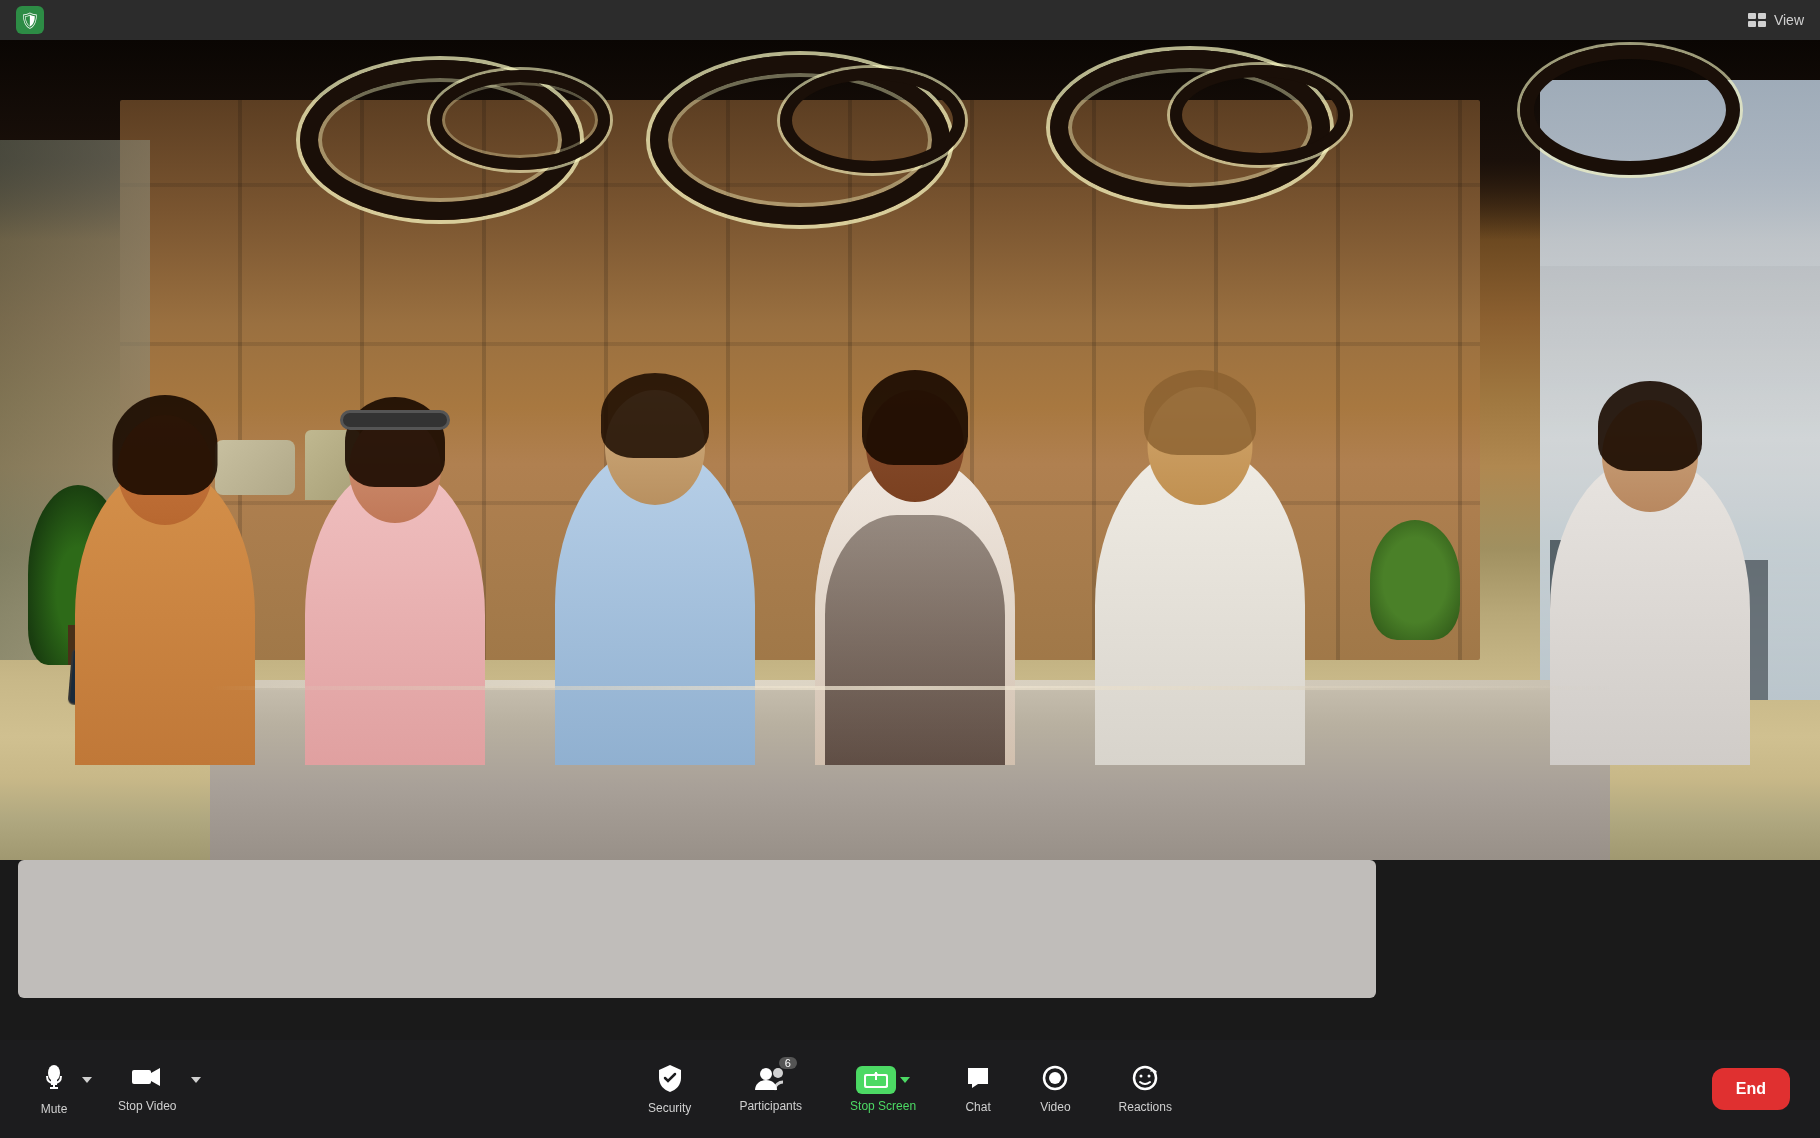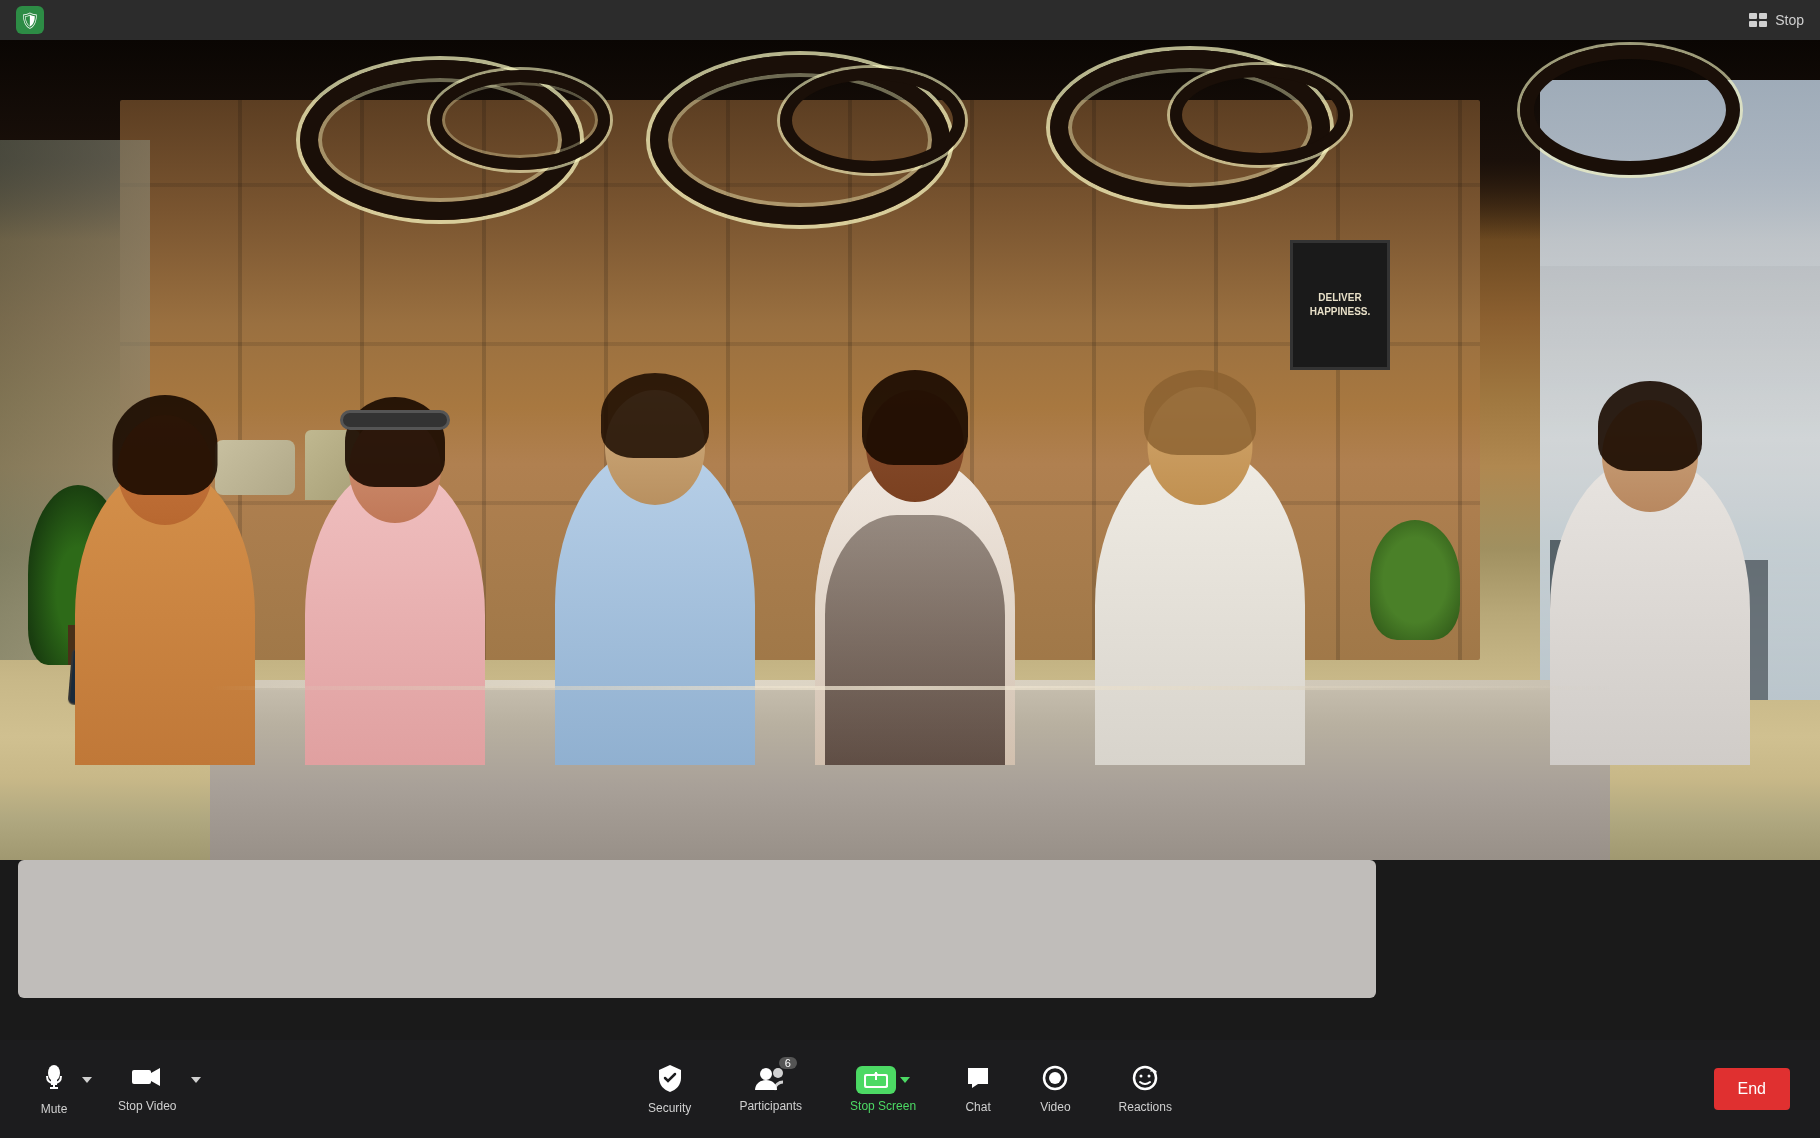--- a/index.html
+++ b/index.html
@@ -137,24 +137,24 @@
       font-size: 12px;
       cursor: pointer;
       padding: 4px;
       margin-left: -4px;
     }
 
     .end-btn {
       background: #e03030;
       color: white;
       border: none;
-      border-radius: 4px;
+      border-radius: 12px;
       padding: 12px 24px;
       font-size: 16px;
-      font-weight: 400;
+      font-weight: 700;
       cursor: pointer;
     }
 
     
     .view-icon {
       width: 18px;
       height: 14px;
       display: grid;
       grid-template-columns: 1fr 1fr;
       grid-template-rows: 1fr 1fr;
@@ -247,21 +247,21 @@
   <div id="zoom-logo">
     <span style="color:white; font-size:16px;">🛡</span>
   </div>
   <button id="view-button" style="display:flex;align-items:center;gap:8px;background:none;border:none;cursor:pointer;color:#d0d0d0;">
     <div class="view-icon">
       <div></div>
         <div></div>
         <div></div>
         <div></div>
     </div>
-    <span>Stop</span>
+    <span>View</span>
   </button>
 </div>
 
 <div id="video-area">
   <div class="video-scene">
 
     <div class="scene-backdrop"></div>
 
     <div style="position:absolute;top:0;left:0;right:0;height:200px;background:linear-gradient(180deg,#0a0603 0%,#1a100a 60%,transparent 100%);"></div>
 
@@ -302,26 +302,20 @@
     <div style="position:absolute;top:30px;left:430px;width:180px;height:100px;border-radius:50%;border:12px solid #1a0f08;box-shadow:0 0 0 3px rgba(255,255,200,0.6),inset 0 0 0 3px rgba(255,255,200,0.3);"></div>
 
     <div style="position:absolute;top:15px;left:650px;width:300px;height:170px;border-radius:50%;border:18px solid #1a0f08;box-shadow:0 0 0 4px rgba(255,255,200,0.7),inset 0 0 0 4px rgba(255,255,200,0.4);"></div>
     <div style="position:absolute;top:28px;left:780px;width:185px;height:105px;border-radius:50%;border:12px solid #1a0f08;box-shadow:0 0 0 3px rgba(255,255,200,0.6);"></div>
 
     <div style="position:absolute;top:10px;left:1050px;width:280px;height:155px;border-radius:50%;border:18px solid #1a0f08;box-shadow:0 0 0 4px rgba(255,255,200,0.7),inset 0 0 0 4px rgba(255,255,200,0.4);"></div>
     <div style="position:absolute;top:25px;left:1170px;width:180px;height:100px;border-radius:50%;border:12px solid #1a0f08;box-shadow:0 0 0 3px rgba(255,255,200,0.6);"></div>
 
     <div style="position:absolute;top:5px;right:80px;width:220px;height:130px;border-radius:50%;border:14px solid #1a0f08;box-shadow:0 0 0 3px rgba(255,255,200,0.6);"></div>
 
-    <div class="wall-frame">
-      <div class="wall-frame-text">
-        <span>DELIVER</span><br>
-        <span>HAPPINESS.</span>
-      </div>
-    </div>
 
     <div style="position:absolute;top:400px;left:215px;width:80px;height:55px;background:linear-gradient(135deg,#c8c0a0 0%,#b0a888 100%);border-radius:8px;"></div>
     <div style="position:absolute;top:390px;left:305px;width:55px;height:70px;background:linear-gradient(135deg,#c0b890 0%,#a8a078 100%);border-radius:6px 6px 0 0;"></div>
 
     <div style="position:absolute;bottom:0;left:50%;transform:translateX(-50%);width:1400px;height:180px;background:linear-gradient(180deg,#c8c0b0 0%,#b8b0a0 25%,#a8a098 60%,#989088 100%);border-radius:8px 8px 0 0;">
       <div style="position:absolute;top:0;left:0;right:0;height:8px;background:linear-gradient(90deg,#d0c8b8 0%,#e0d8c8 30%,#d8d0c0 60%,#c8c0b0 100%);border-radius:8px 8px 0 0;"></div>
     </div>
 
     <div class="tablet">
       <div style="background:#1a2a3a;width:100%;height:100%;border-radius:4px;display:flex;align-items:center;justify-content:center;">

